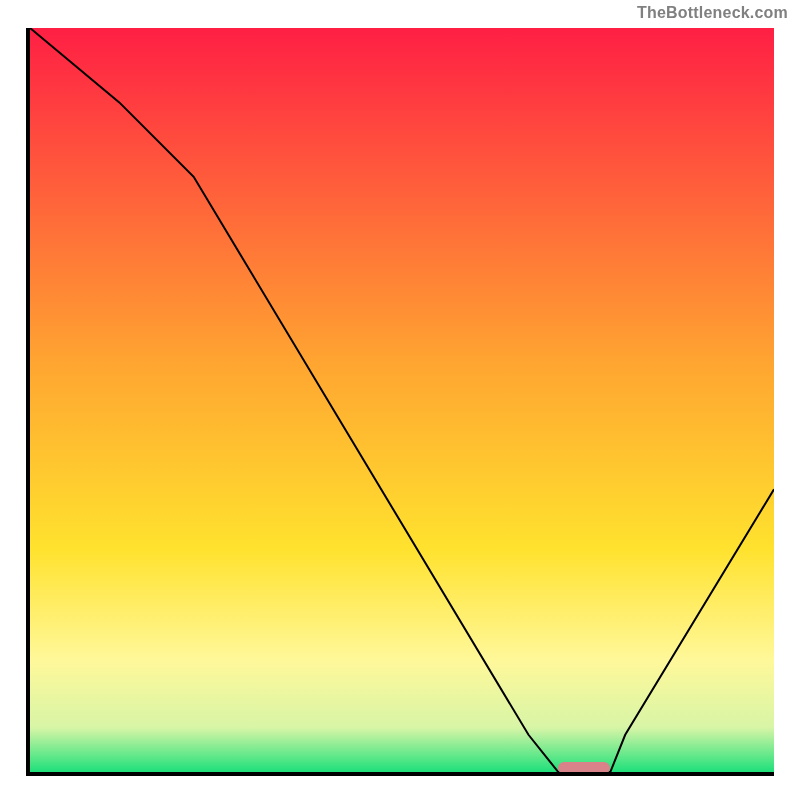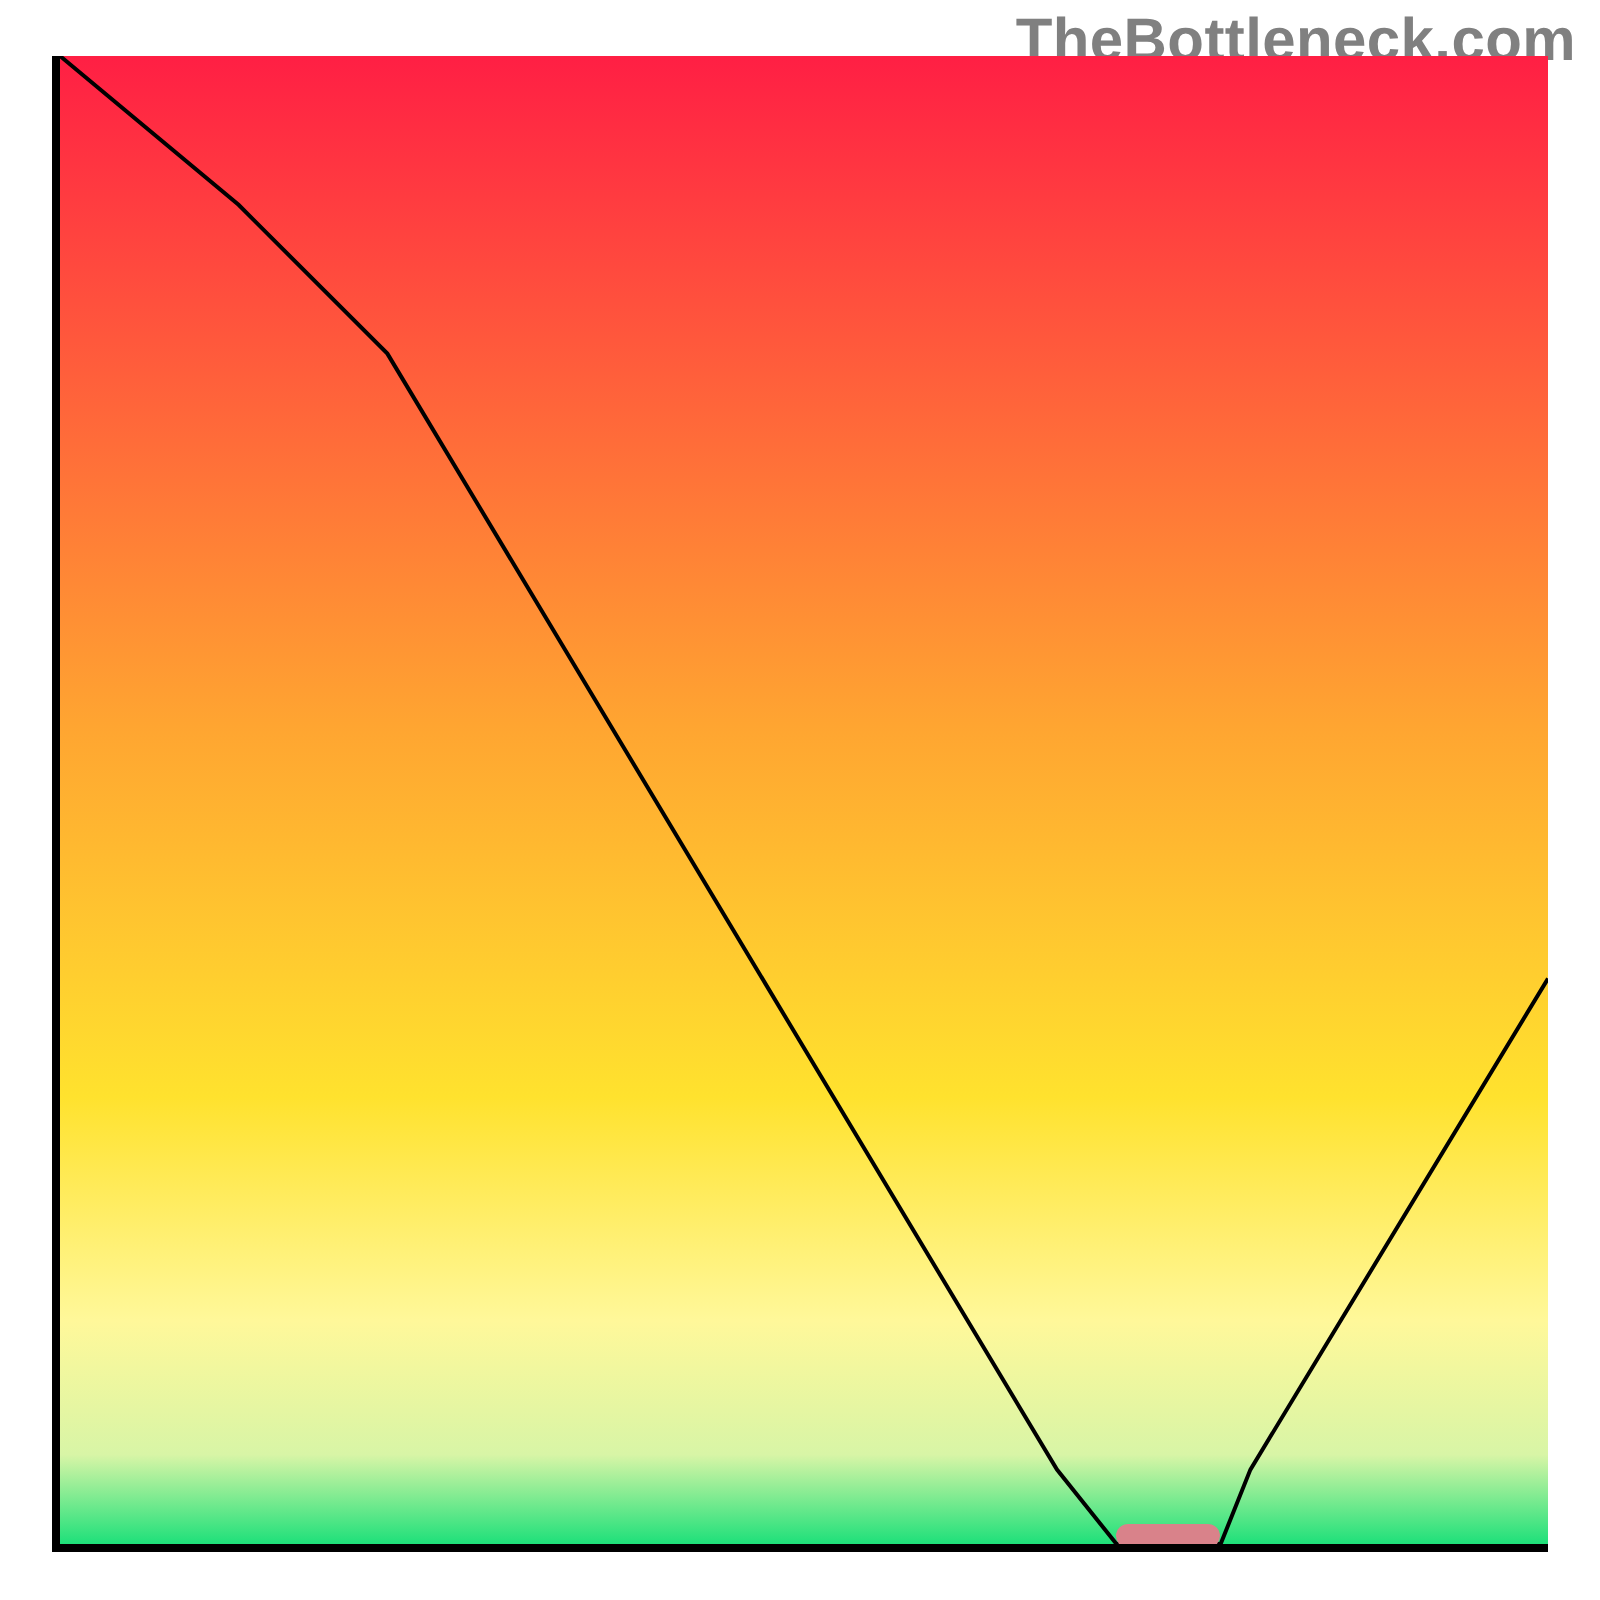--- a/index.html
+++ b/index.html
@@ -12,21 +12,21 @@
   }
   .wrap {
     position: relative;
     width: 800px;
     height: 800px;
   }
   .watermark {
     position: absolute;
     top: 4px;
     right: 12px;
-    font-size: 30px;
+    font-size: 16px;
     font-weight: 600;
     color: #808080;
     letter-spacing: 0.2px;
   }
   .plot {
     position: absolute;
     left: 26px;
     top: 28px;
     width: 748px;
     height: 748px;

